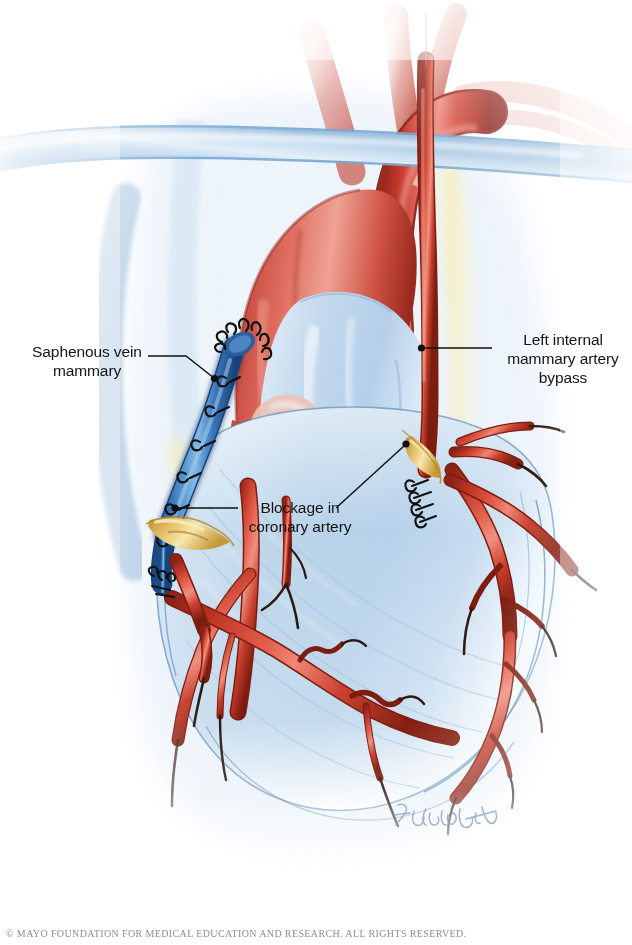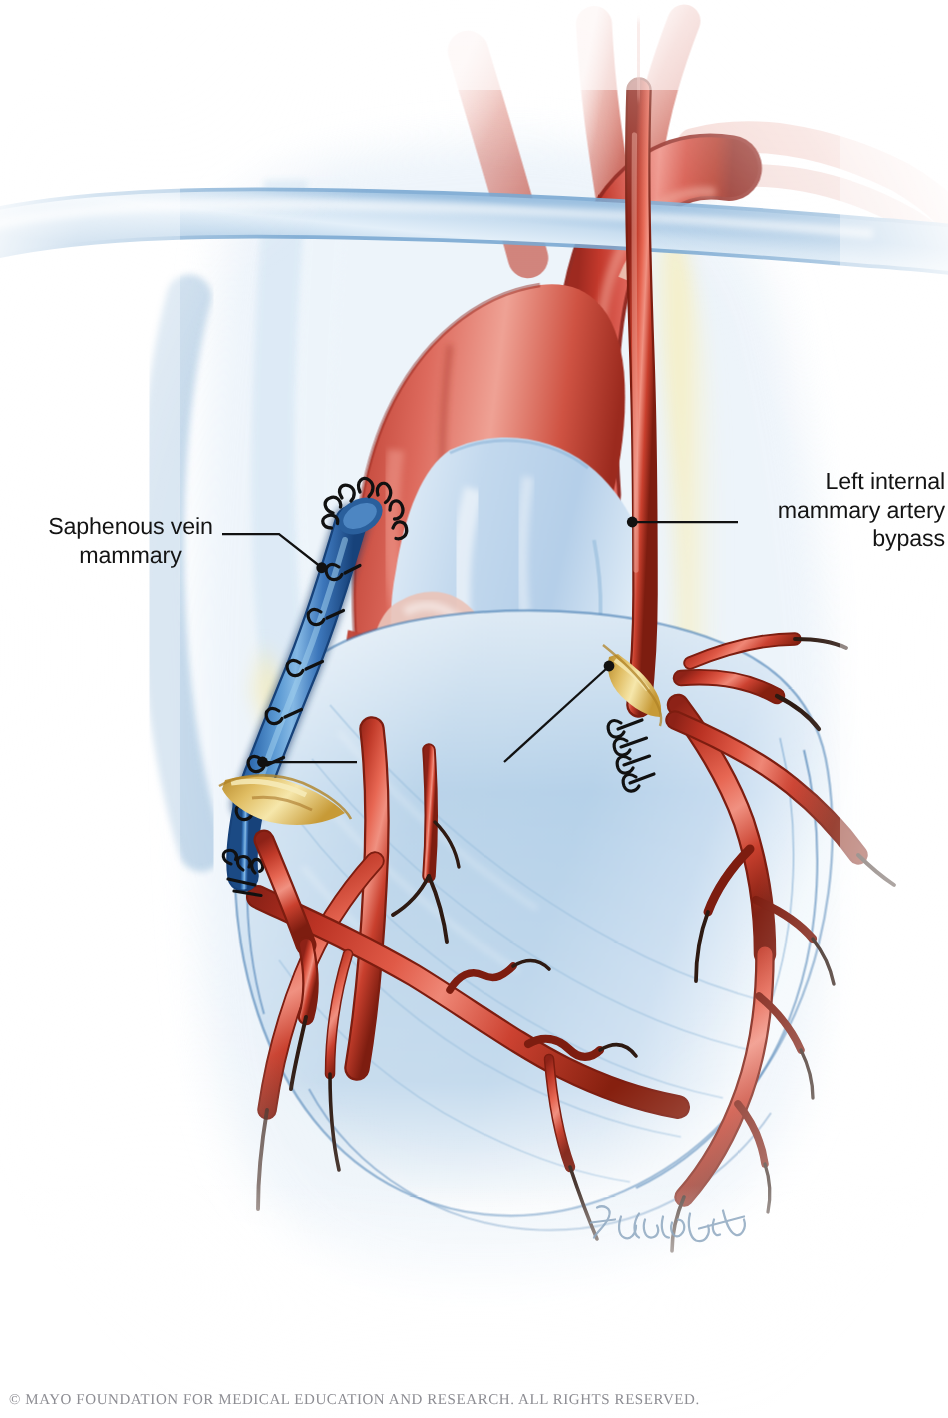--- a/index.html
+++ b/index.html
@@ -35,23 +35,23 @@
     letter-spacing: -0.1px;
   }
   #label-saphenous {
     left: 14px;
     top: 342px;
     width: 146px;
     text-align: center;
   }
   #label-lima {
     left: 496px;
-    top: 312px;
+    top: 330px;
     width: 134px;
-    text-align: right;
+    text-align: center;
   }
   #label-blockage {
     left: 232px;
     top: 498px;
     width: 136px;
     text-align: center;
   }
   #copyright {
     position: absolute;
     left: 6px;
@@ -527,16 +527,18 @@
     </g>
   </svg>
 
   <div class="label" id="label-saphenous">Saphenous vein
 mammary</div>
 
   <div class="label" id="label-lima">Left internal
 mammary artery
 bypass</div>
 
+  <div class="label" id="label-blockage">Blockage in
+coronary artery</div>
 
   <div id="copyright">© MAYO FOUNDATION FOR MEDICAL EDUCATION AND RESEARCH. ALL RIGHTS RESERVED.</div>
 
 </div>
 
 </body></html>

